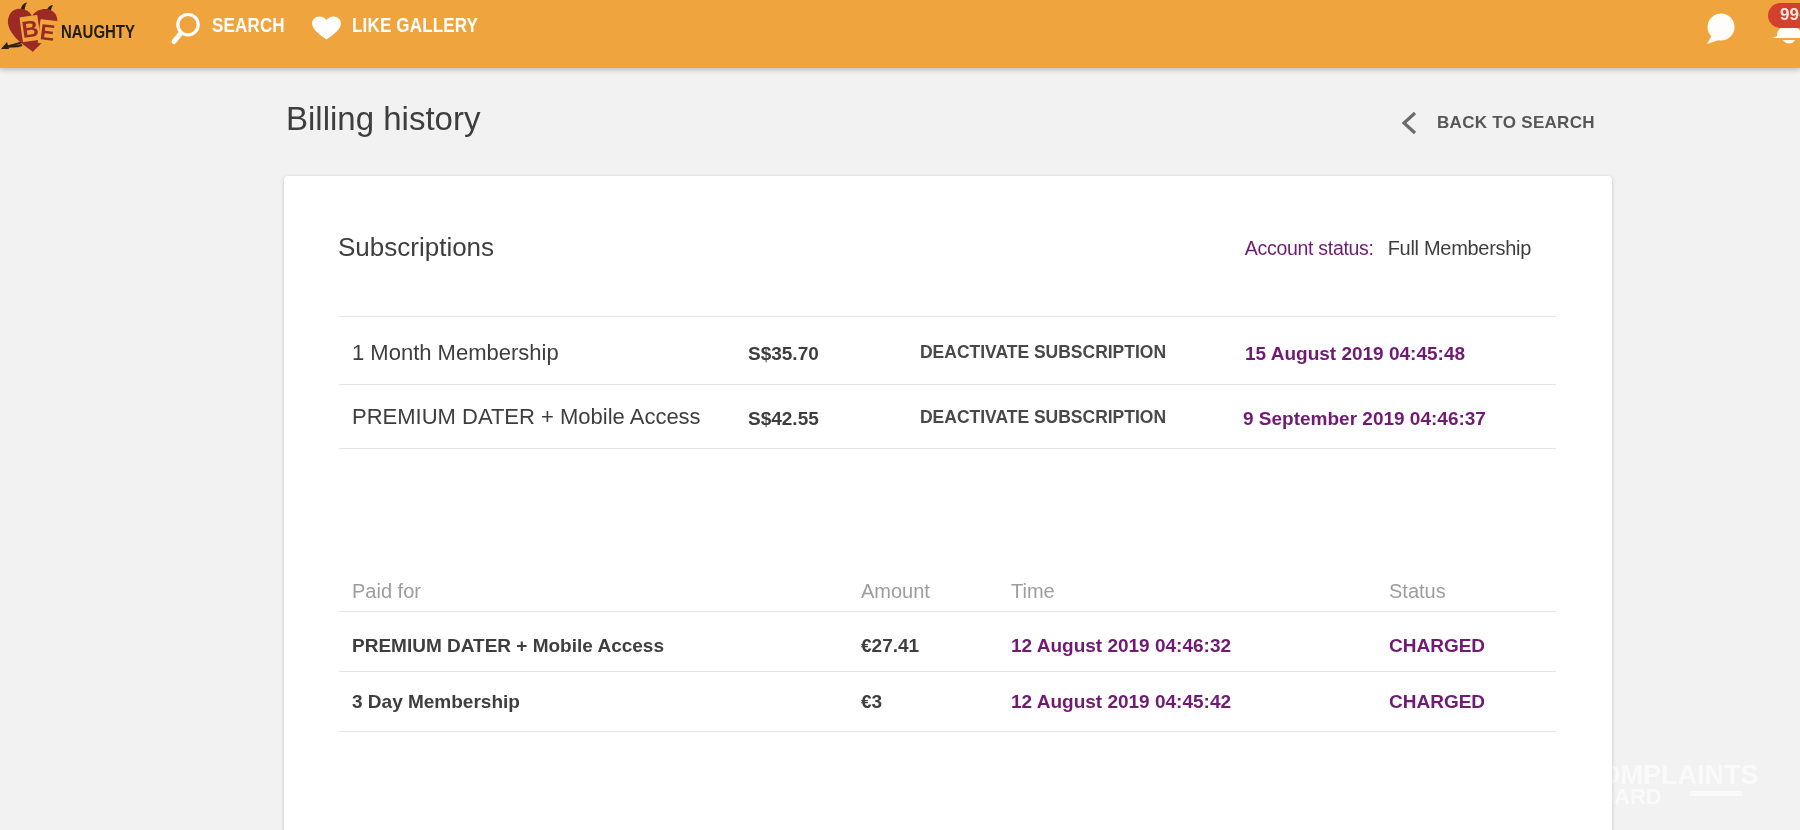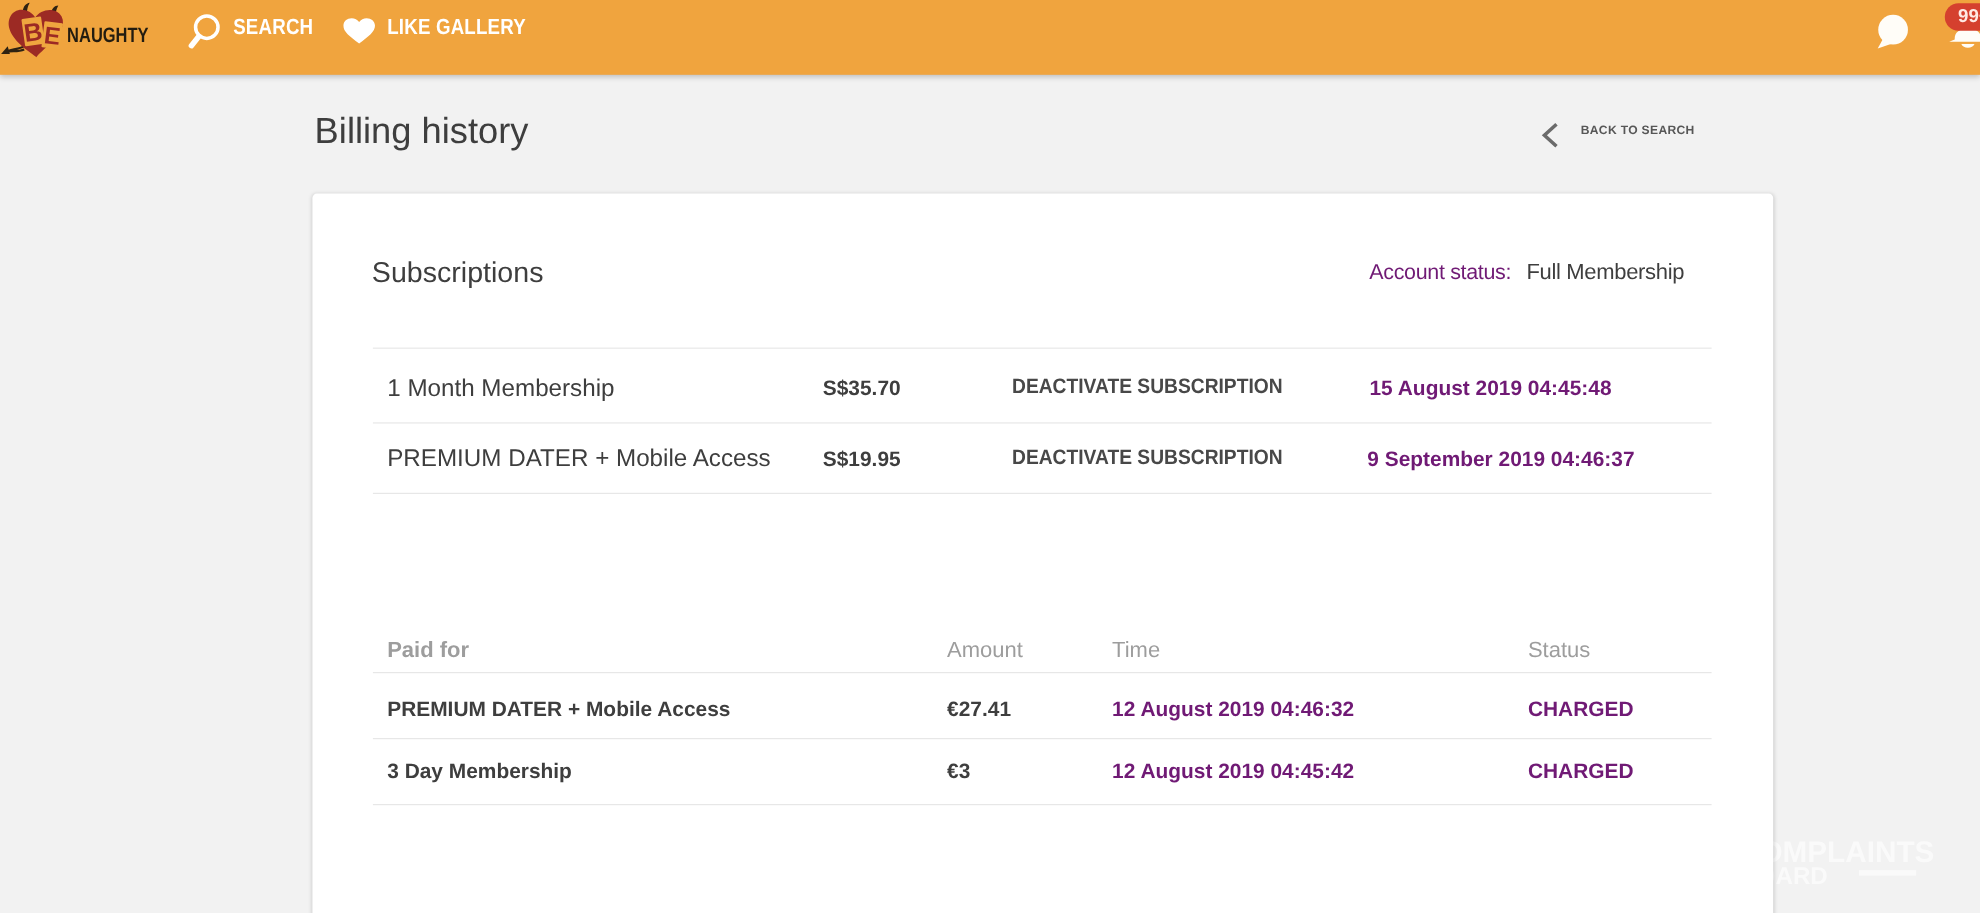--- a/index.html
+++ b/index.html
@@ -10,21 +10,21 @@
 
 .wm { position:absolute; color:rgba(255,255,255,0.6); font-weight:700; z-index:0; white-space:nowrap; }
 
 
 .nav { position:absolute; left:0; top:0; width:1800px; height:68px; background:#f0a43e;
   box-shadow:0 2px 5px rgba(0,0,0,0.22); z-index:5; }
 .navitem { position:absolute; color:#ffffff; font-size:20px; font-weight:700; letter-spacing:0.2px; transform:scaleX(0.85); transform-origin:0 0; }
 
 
 .h1 { position:absolute; left:286px; top:100px; font-size:33px; color:#3e3e3e; z-index:1; }
-.back { position:absolute; top:113px; font-size:11px; font-weight:700; color:#575757; letter-spacing:0.3px; z-index:1; }
+.back { position:absolute; top:113px; font-size:17px; font-weight:700; color:#575757; letter-spacing:0.3px; z-index:1; }
 
 
 .card { position:absolute; left:284px; top:176px; width:1328px; height:789px; background:#ffffff;
   border-radius:4px; box-shadow:0 1px 4px rgba(0,0,0,0.18); z-index:2; }
 .sechead { position:absolute; font-size:26px; color:#3e3e3e; }
 .hline { position:absolute; left:55px; width:1217px; height:1px; background:#e5e5e5; }
 .cell { position:absolute; font-size:22px; color:#3e3e3e; white-space:nowrap; }
 .c19 { position:absolute; font-size:19px; color:#3e3e3e; white-space:nowrap;font-weight:bold; }
 .hdr { position:absolute; font-size:20px; color:#9d9d9d; white-space:nowrap; }
 .gray { color:#701a75;text-align:center; }
@@ -98,28 +98,28 @@
   <div class="cell" style="right:81px; top:61px; font-size:20px; letter-spacing:-0.3px;"><span class="gray" style="font-size:19.5px;">Account status:</span><span style="margin-left:14px;">Full Membership</span></div>
 
   <div class="hline" style="top:140px;"></div>
   <div class="cell" style="left:68px; top:164px;">1 Month Membership</div>
   <div class="c19" style="left:464px; top:167px;">S$35.70</div>
   <div class="deact" style="left:636px; top:165px;">DEACTIVATE SUBSCRIPTION</div>
   <div class="c19 gray" style="left:961px; top:167px;">15 August 2019 04:45:48</div>
 
   <div class="hline" style="top:208px;"></div>
   <div class="cell" style="left:68px; top:228px;">PREMIUM DATER + Mobile Access</div>
-  <div class="c19" style="left:464px; top:232px;">S$19.95</div>
+  <div class="c19" style="left:464px; top:232px;">S$42.55</div>
   <div class="deact" style="left:636px; top:230px;">DEACTIVATE SUBSCRIPTION</div>
   <div class="c19 gray" style="left:959px; top:232px;">9 September 2019 04:46:37</div>
 
   <div class="hline" style="top:272px;"></div>
 
 
-  <div class="hdr" style="left:68px; top:404px;font-weight:bold;">Paid for</div>
+  <div class="hdr" style="left:68px; top:404px;">Paid for</div>
   <div class="hdr" style="left:577px; top:404px;">Amount</div>
   <div class="hdr" style="left:727px; top:404px;">Time</div>
   <div class="hdr" style="left:1105px; top:404px;">Status</div>
 
   <div class="hline" style="top:435px;"></div>
   <div class="c19" style="left:68px; top:459px;">PREMIUM DATER + Mobile Access</div>
   <div class="c19" style="left:577px; top:459px;">€27.41</div>
   <div class="c19 gray" style="left:727px; top:459px;">12 August 2019 04:46:32</div>
   <div class="c19 gray" style="left:1105px; top:459px;">CHARGED</div>
 

